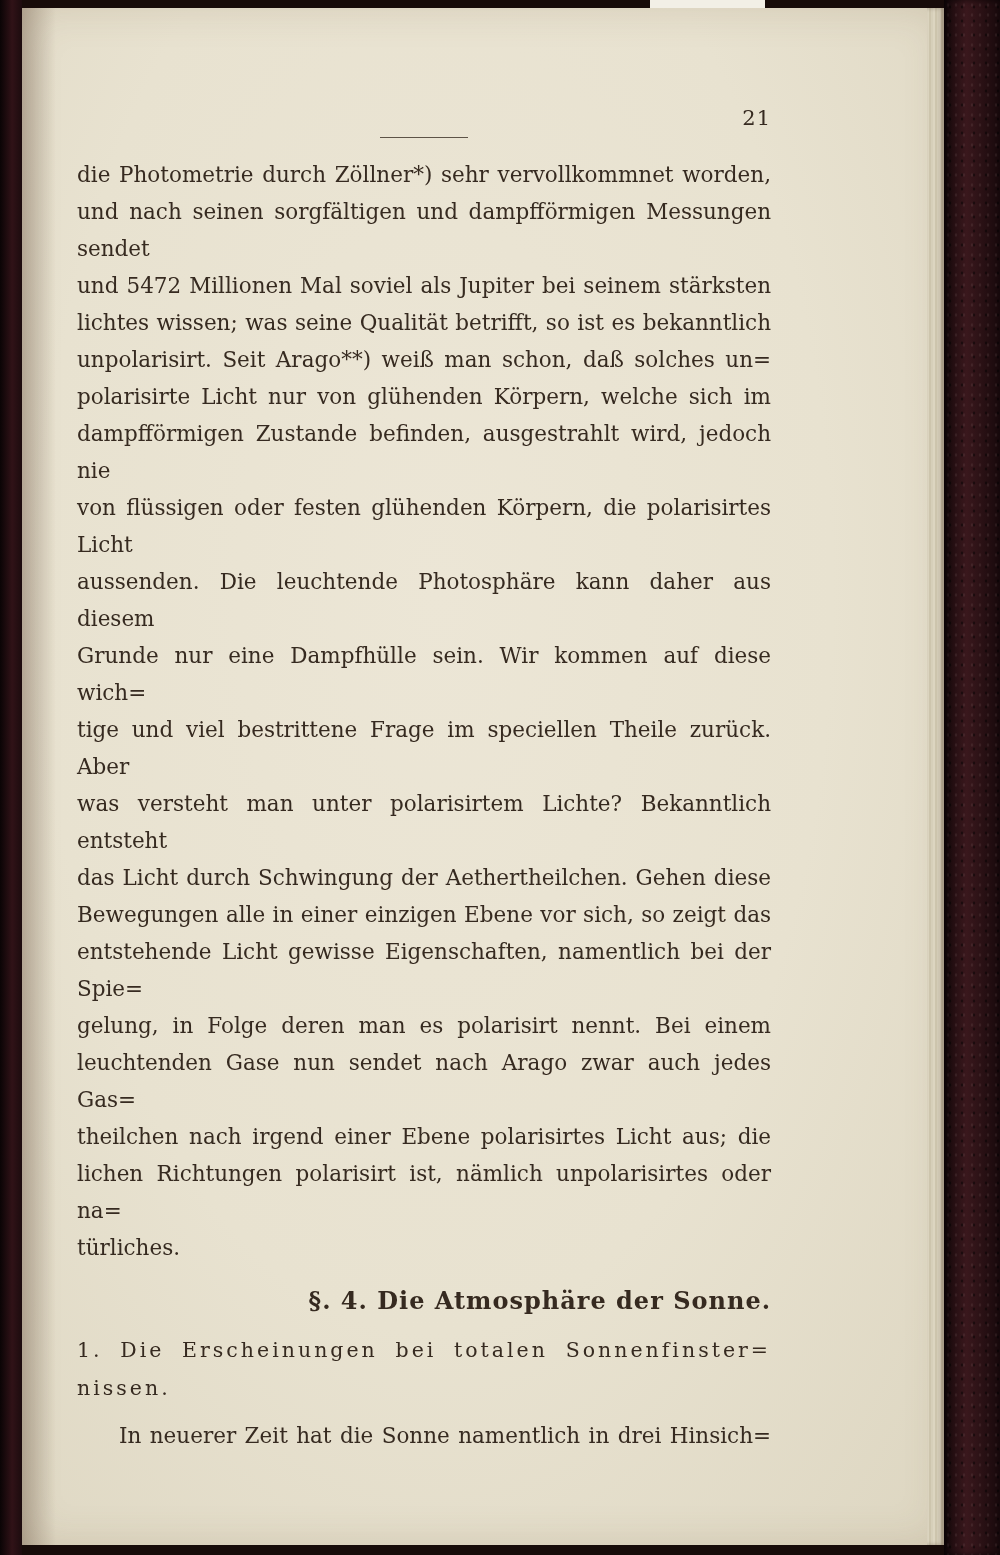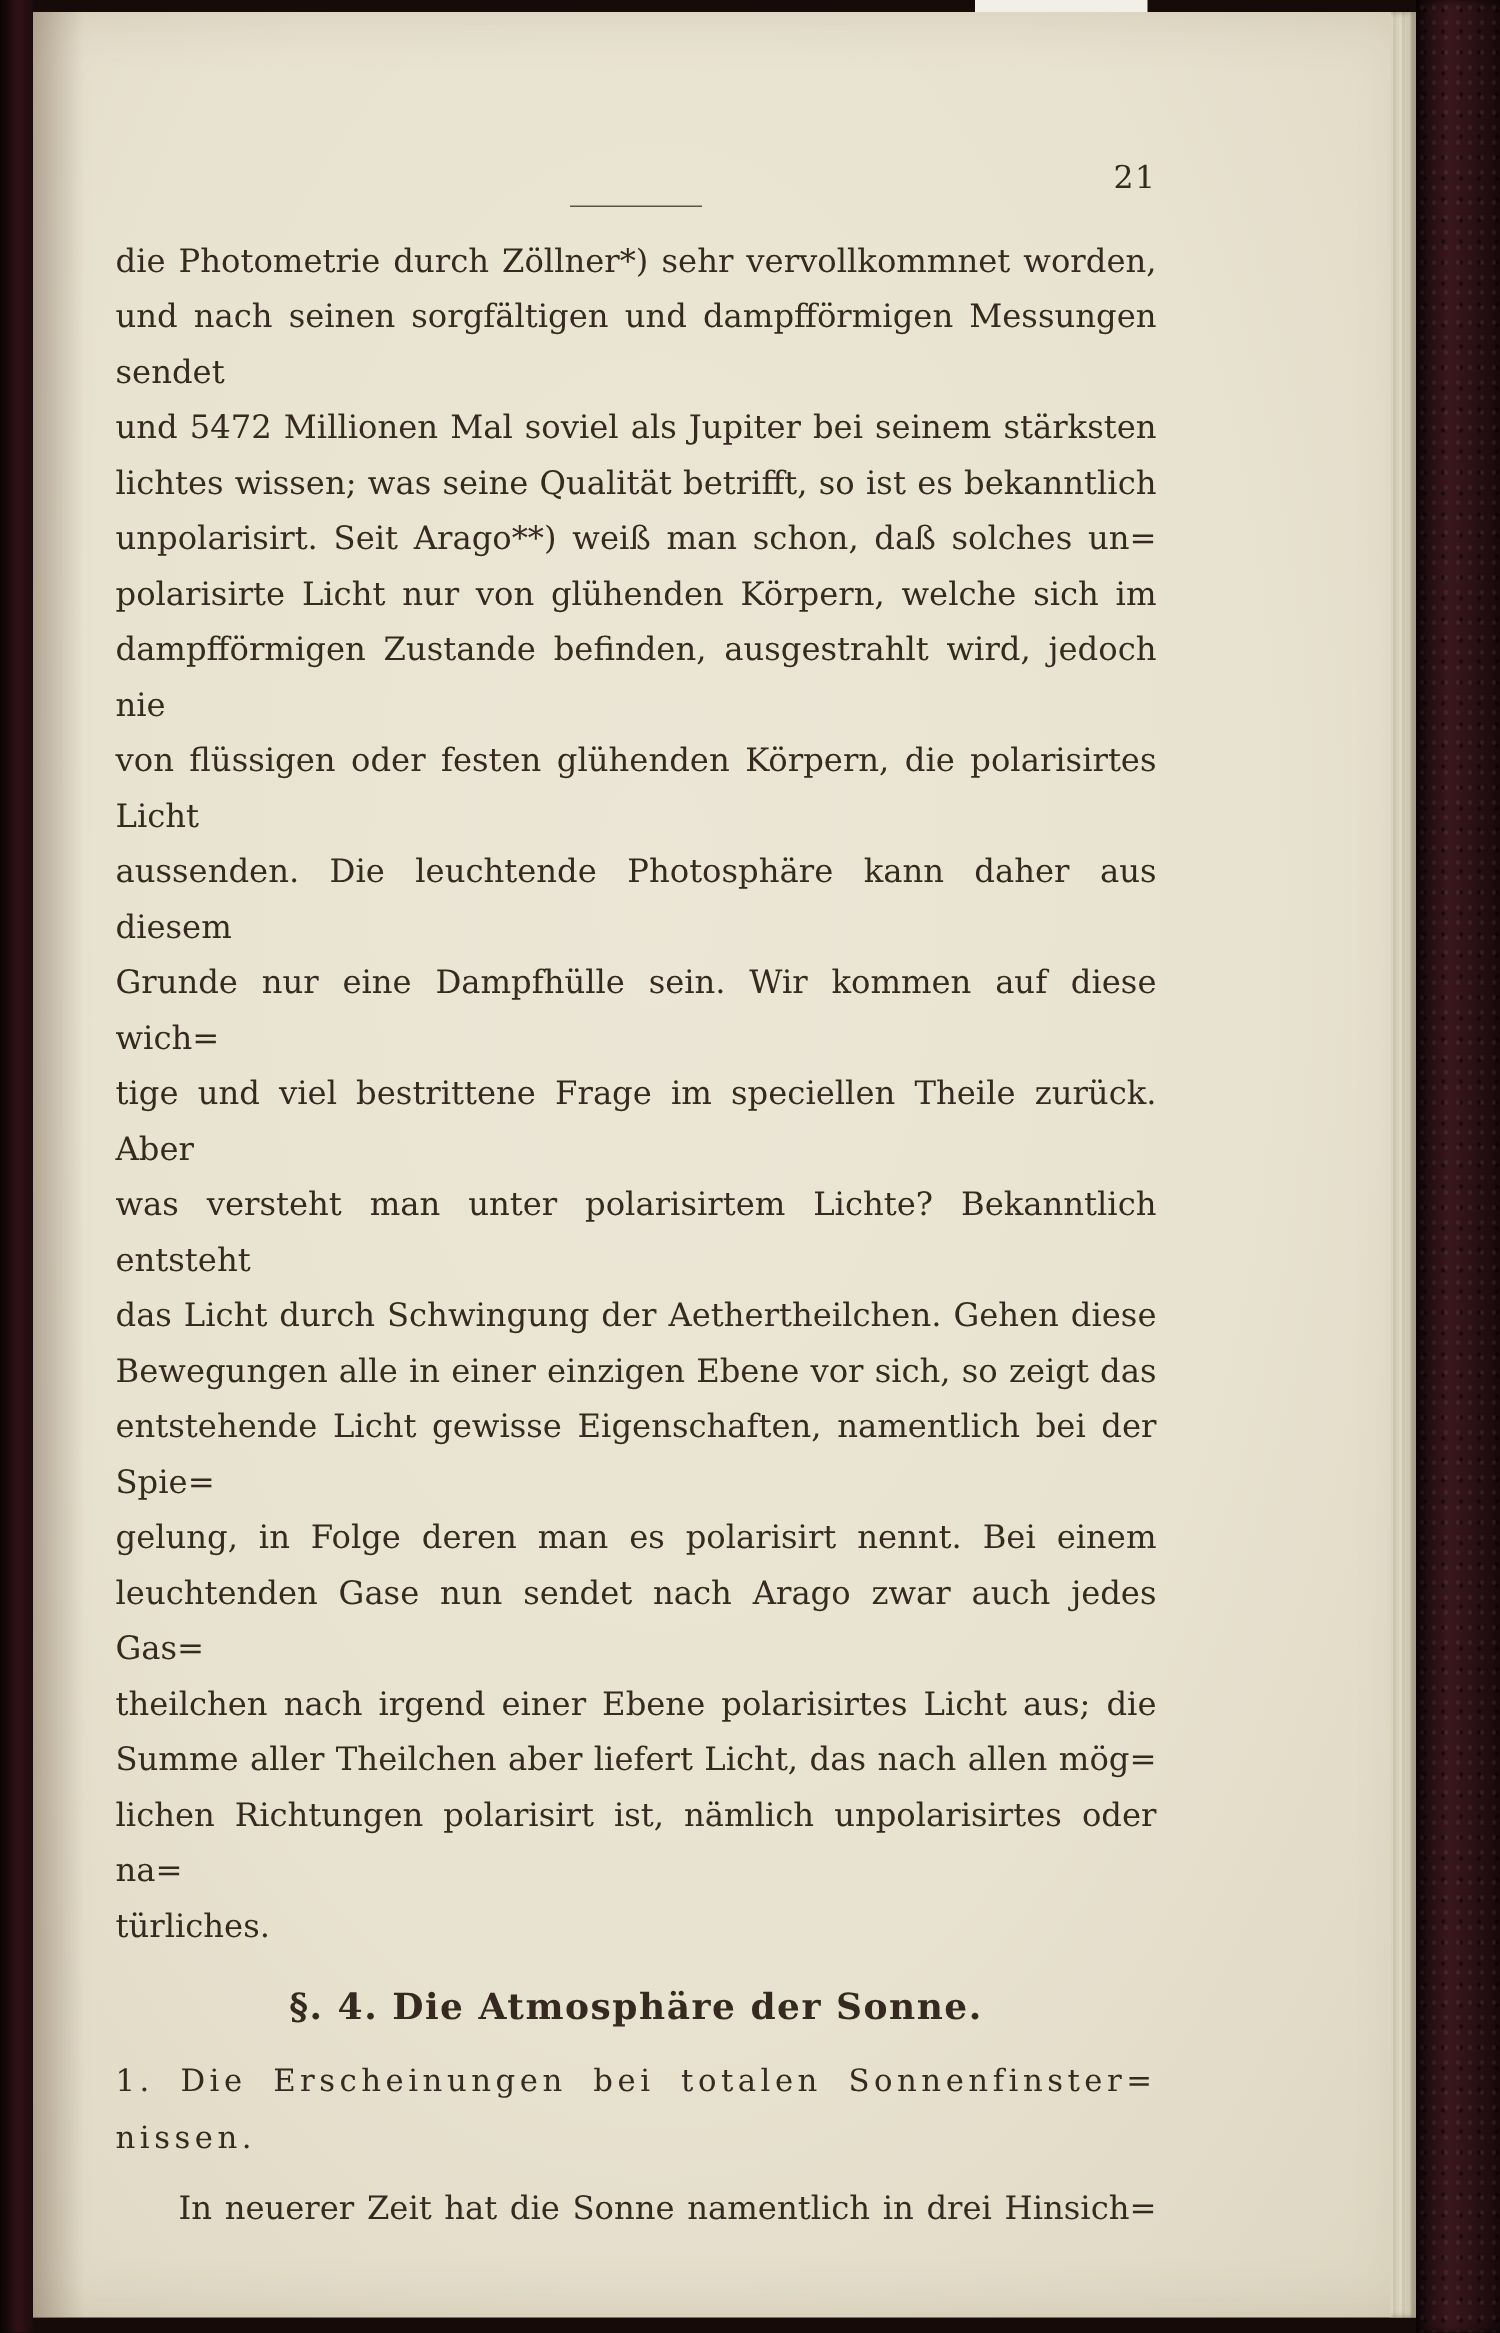--- a/index.html
+++ b/index.html
@@ -69,21 +69,21 @@
     margin: 7px auto 0 auto;
   }
 
   .body-para { margin-top: 18px; font-size: 21.5px; line-height: 37px; }
   .tline { text-align: justify; text-align-last: justify; white-space: normal; }
   .body-para .tline:last-child { text-align-last: left; }
   .justify-all .tline:last-child { text-align-last: justify; }
   .indent-first .tline:first-child { text-indent: 42px; }
 
   .section-heading {
-    margin-top: 20px; text-align: center;
+    margin-top: 20px; text-align: right;
     font-size: 24px; font-weight: bold; letter-spacing: 1px;
   }
   .subsection-heading {
     margin-top: 16px; font-size: 20.5px; line-height: 38px;
     letter-spacing: 3px; text-align: center;
   }
 
   .para2 { margin-top: 10px; }
 </style>
 </head>
@@ -118,21 +118,20 @@
         <div class="tline">aussenden.  Die leuchtende Photosphäre kann daher aus diesem</div>
         <div class="tline">Grunde nur eine Dampfhülle sein. Wir kommen auf diese wich=</div>
         <div class="tline">tige und viel bestrittene Frage im speciellen Theile zurück.  Aber</div>
         <div class="tline">was versteht man unter polarisirtem Lichte? Bekanntlich entsteht</div>
         <div class="tline">das Licht durch Schwingung der Aethertheilchen.  Gehen diese</div>
         <div class="tline">Bewegungen alle in einer einzigen Ebene vor sich, so zeigt das</div>
         <div class="tline">entstehende Licht gewisse Eigenschaften, namentlich bei der Spie=</div>
         <div class="tline">gelung, in Folge deren man es polarisirt nennt.  Bei einem</div>
         <div class="tline">leuchtenden Gase nun sendet nach Arago zwar auch jedes Gas=</div>
         <div class="tline">theilchen nach irgend einer Ebene polarisirtes Licht aus; die</div>
-        <div class="tline">Summe aller Theilchen aber liefert Licht, das nach allen mög=</div>
         <div class="tline">lichen Richtungen polarisirt ist, nämlich unpolarisirtes oder na=</div>
         <div class="tline">türliches.</div>
       </div>
 
     <div class="section-heading">§. 4.  Die Atmosphäre der Sonne.</div>
 
     <div class="subsection-heading">
         <div class="tline">1.  Die Erscheinungen bei totalen Sonnenfinster=</div>
         <div class="tline">nissen.</div>
       </div>

